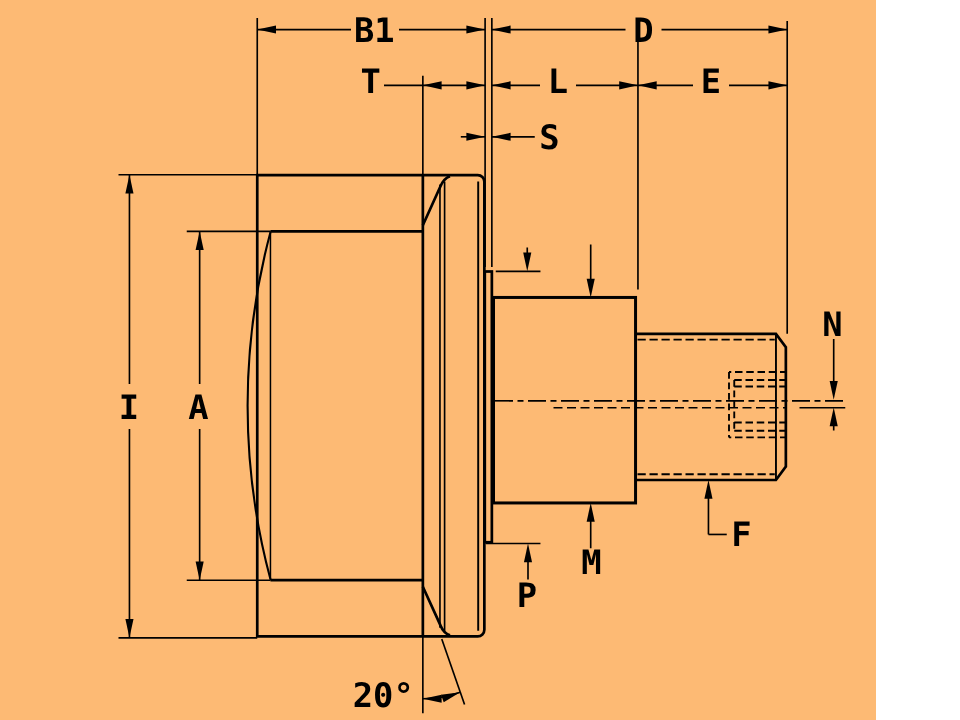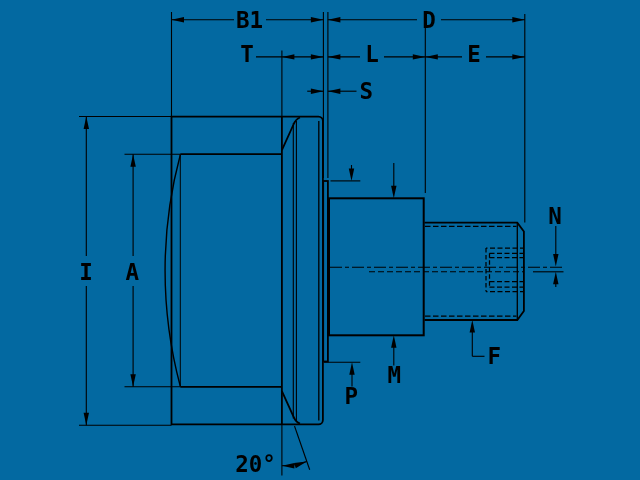--- a/index.html
+++ b/index.html
@@ -1,16 +1,16 @@
 <!DOCTYPE html>
 <html><head>
 <meta charset="utf-8">
 <style>
   html,body{margin:0;padding:0;background:#ffffff;}
-  .stage{position:relative;width:640px;height:480px;background:#0369a1;overflow:hidden;}
+  .stage{position:relative;width:584px;height:480px;background:#fdba74;overflow:hidden;}
   svg{display:block;}
   .lbl{font-family:"DejaVu Sans Mono","Liberation Mono",monospace;font-weight:bold;font-size:22.5px;fill:#000000;}
 </style>
 </head>
 <body>
 
 <div class="stage">
 <svg width="640" height="480" viewBox="0 0 640 480">
 
   <g stroke="#000" stroke-width="1.1" fill="none">

